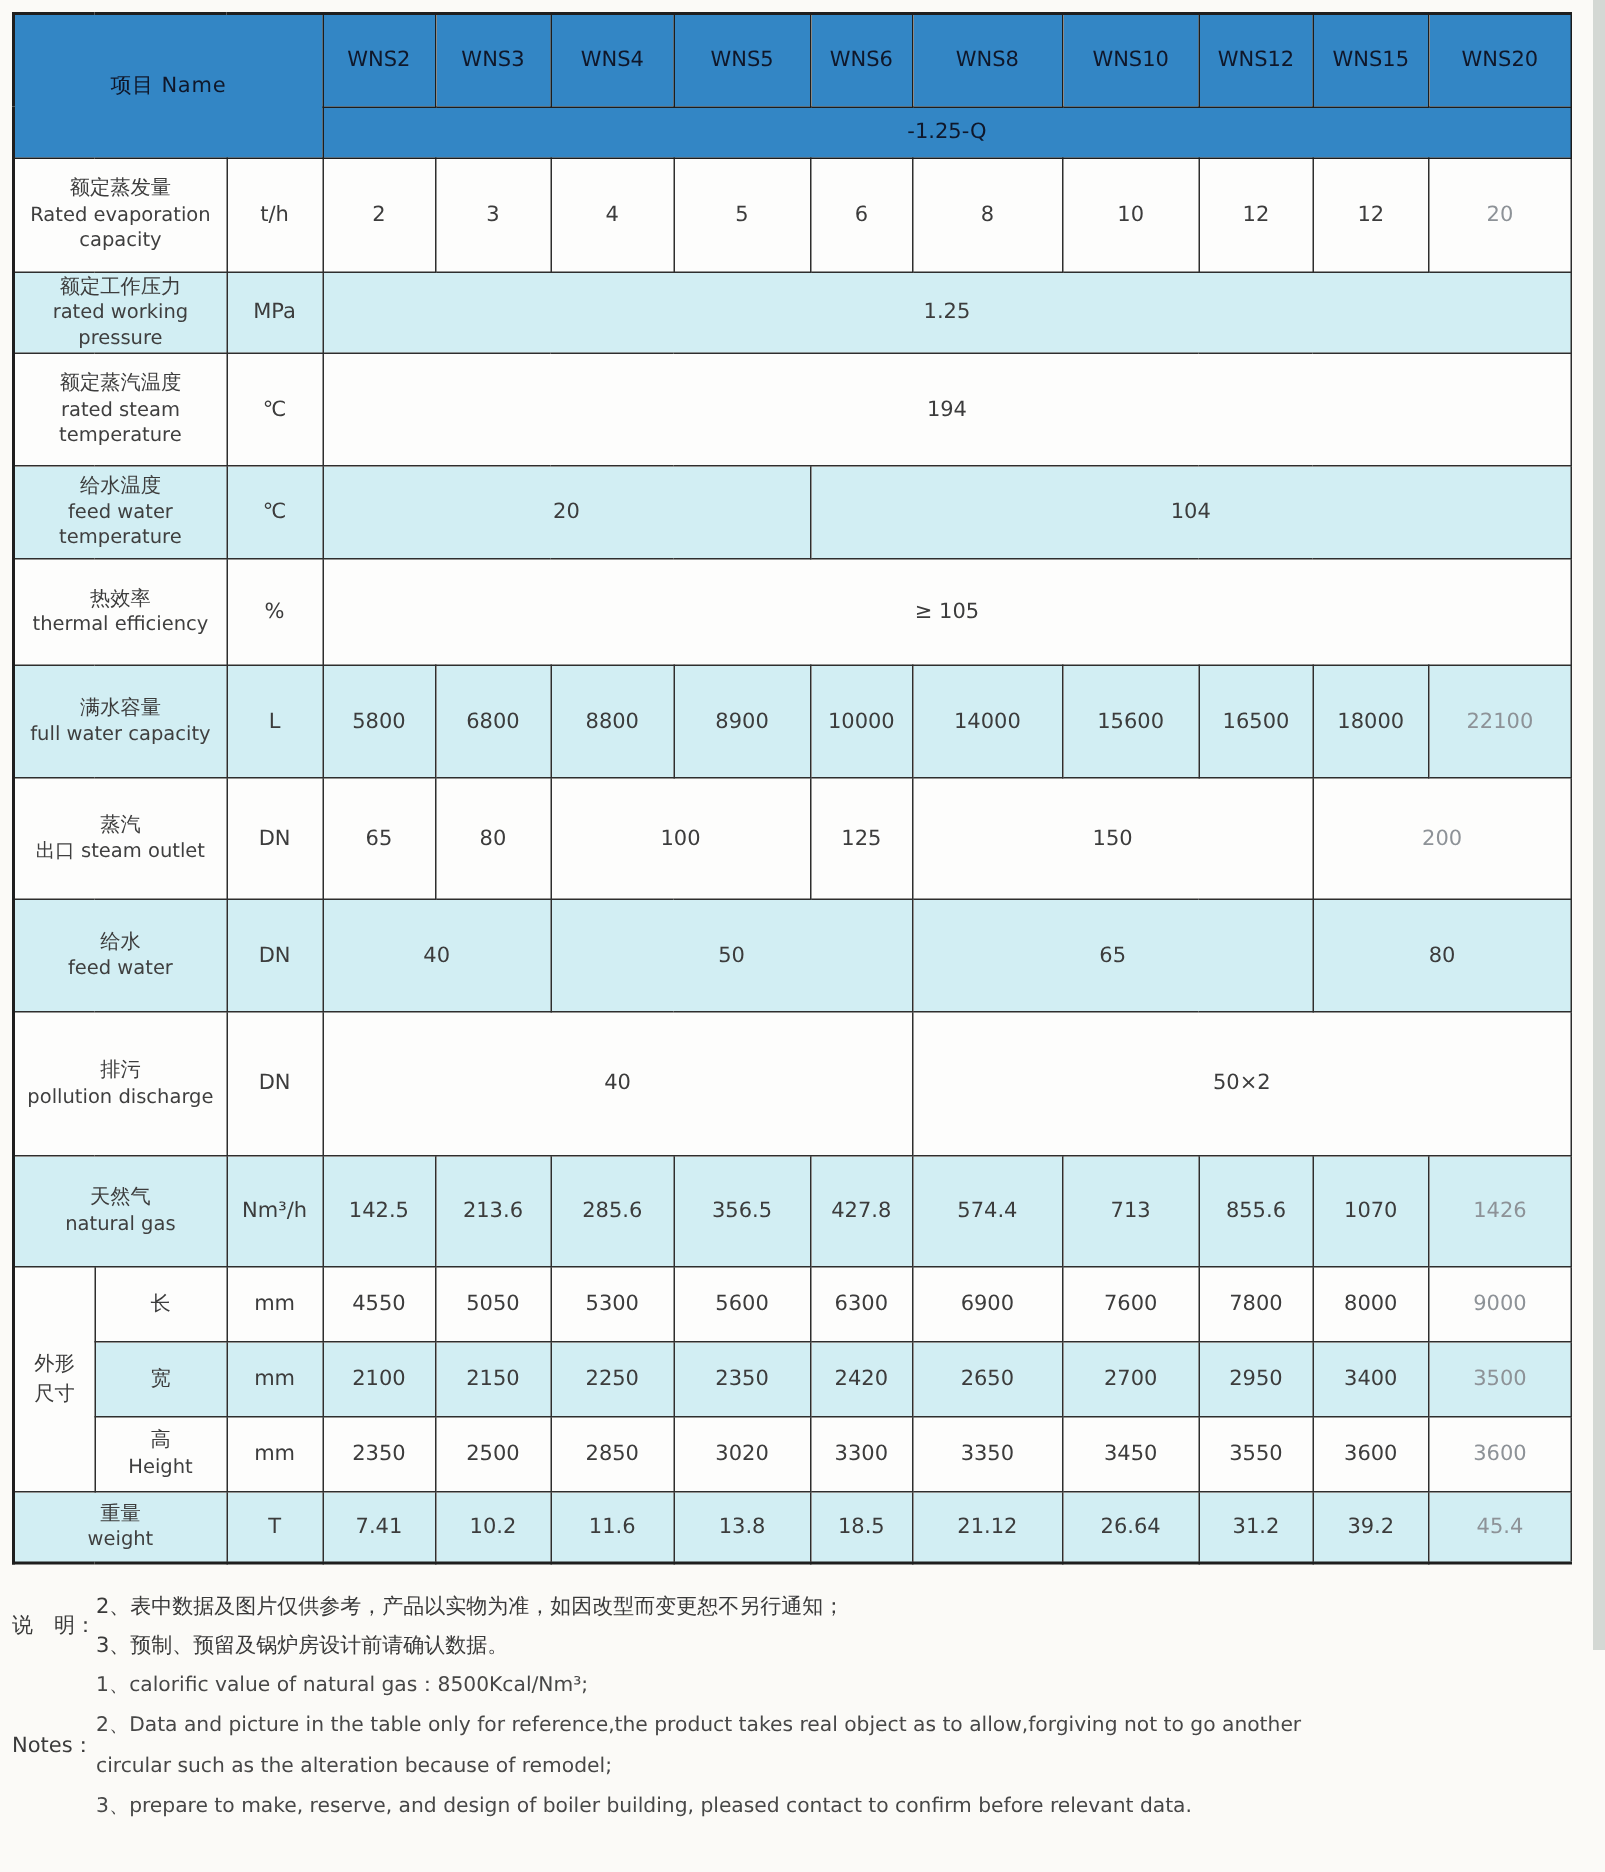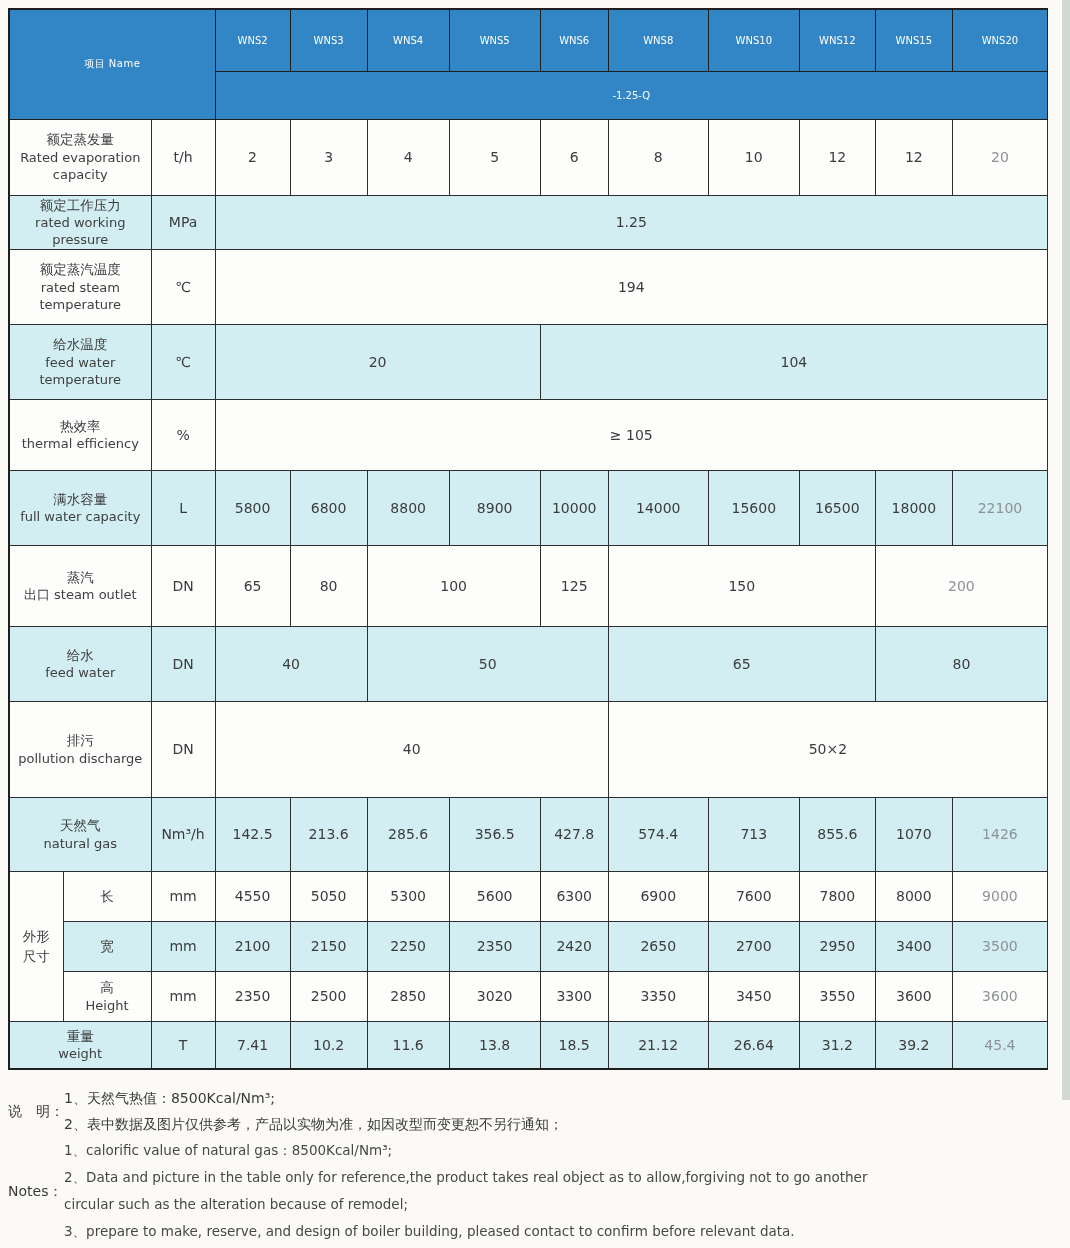--- a/index.html
+++ b/index.html
@@ -20,22 +20,22 @@
     border-collapse:collapse; table-layout:fixed; width:1040px;
     border:2px solid #1e1e1e; border-right:1px solid #9aa09e;
   }
   table.spec td {
     border:1px solid #2e2e2e;
     text-align:center; vertical-align:middle;
     font-size:14px; padding:0 2px;
     overflow:hidden;
   }
   tr.hdr td {
-    background:#3386c5; color:#ffffff;
-    border-color:#1d1d1d; font-size:10px;
+    background:#3386c5; color:#0f172a;
+    border-color:#1d1d1d; font-size:14px;
   }
   td.hdr-name { font-size:14px; letter-spacing:0.5px; }
   tr.w td { background:#fdfdfc; }
   tr.c td { background:#d2eef3; }
   .lbl .zh { font-size:13.5px; line-height:1.45; }
   .lbl .en { font-size:13px; line-height:1.3; color:#3f3f3f; }
   .unit { font-size:13px; }
   td.fade { color:#8d9297; }
   td.dim-lbl div { font-size:13.5px; line-height:1.5; }
   .val { font-size:14px; }
@@ -79,21 +79,21 @@
       <td>WNS3</td>
       <td>WNS4</td>
       <td>WNS5</td>
       <td>WNS6</td>
       <td>WNS8</td>
       <td>WNS10</td>
       <td>WNS12</td>
       <td>WNS15</td>
       <td>WNS20</td>
     </tr>
-    <tr class="hdr" style="height:48px">
+    <tr class="hdr" style="height:34px">
       <td colspan="10">-1.25-Q</td>
     </tr>
 
     <tr class="w" style="height:76px">
       <td colspan="2" class="lbl">
         <div class="zh">额定蒸发量</div>
         <div class="en">Rated evaporation capacity</div>
       </td>
       <td class="unit">t/h</td>
       <td class="val">2</td>
@@ -119,21 +119,21 @@
 
     <tr class="w" style="height:75px">
       <td colspan="2" class="lbl">
         <div class="zh">额定蒸汽温度</div>
         <div class="en">rated steam temperature</div>
       </td>
       <td class="unit">℃</td>
       <td colspan="10" class="val">194</td>
     </tr>
 
-    <tr class="c" style="height:75px">
+    <tr class="c" style="height:62px">
       <td colspan="2" class="lbl">
         <div class="zh">给水温度</div>
         <div class="en">feed water temperature</div>
       </td>
       <td class="unit">℃</td>
       <td colspan="4" class="val">20</td>
       <td colspan="6" class="val">104</td>
     </tr>
 
     <tr class="w" style="height:71px">
@@ -290,22 +290,22 @@
       <td class="val">39.2</td>
       <td class="val fade">45.4</td>
     </tr>
   </tbody>
     </table>
 
   <div class="notes">
     <div class="note-row">
       <div class="note-label">说　明：</div>
       <div class="note-items zh">
-        <div class="note-item">1、天然气热值：8500Kcal/Nm³;</div>
         <div class="note-item">2、表中数据及图片仅供参考，产品以实物为准，如因改型而变更恕不另行通知；</div>
+        <div class="note-item">3、预制、预留及锅炉房设计前请确认数据。</div>
       </div>
     </div>
     <div class="note-row">
       <div class="note-label">Notes：</div>
       <div class="note-items en">
         <div class="note-item">1、calorific value of natural gas：8500Kcal/Nm³;</div>
         <div class="note-item clamped">2、Data and picture in the table only for reference,the product takes real object as to allow,forgiving not to go another circular such as the alteration because of remodel;</div>
         <div class="note-item">3、prepare to make, reserve, and design of boiler building, pleased contact to confirm before relevant data.</div>
       </div>
     </div>

